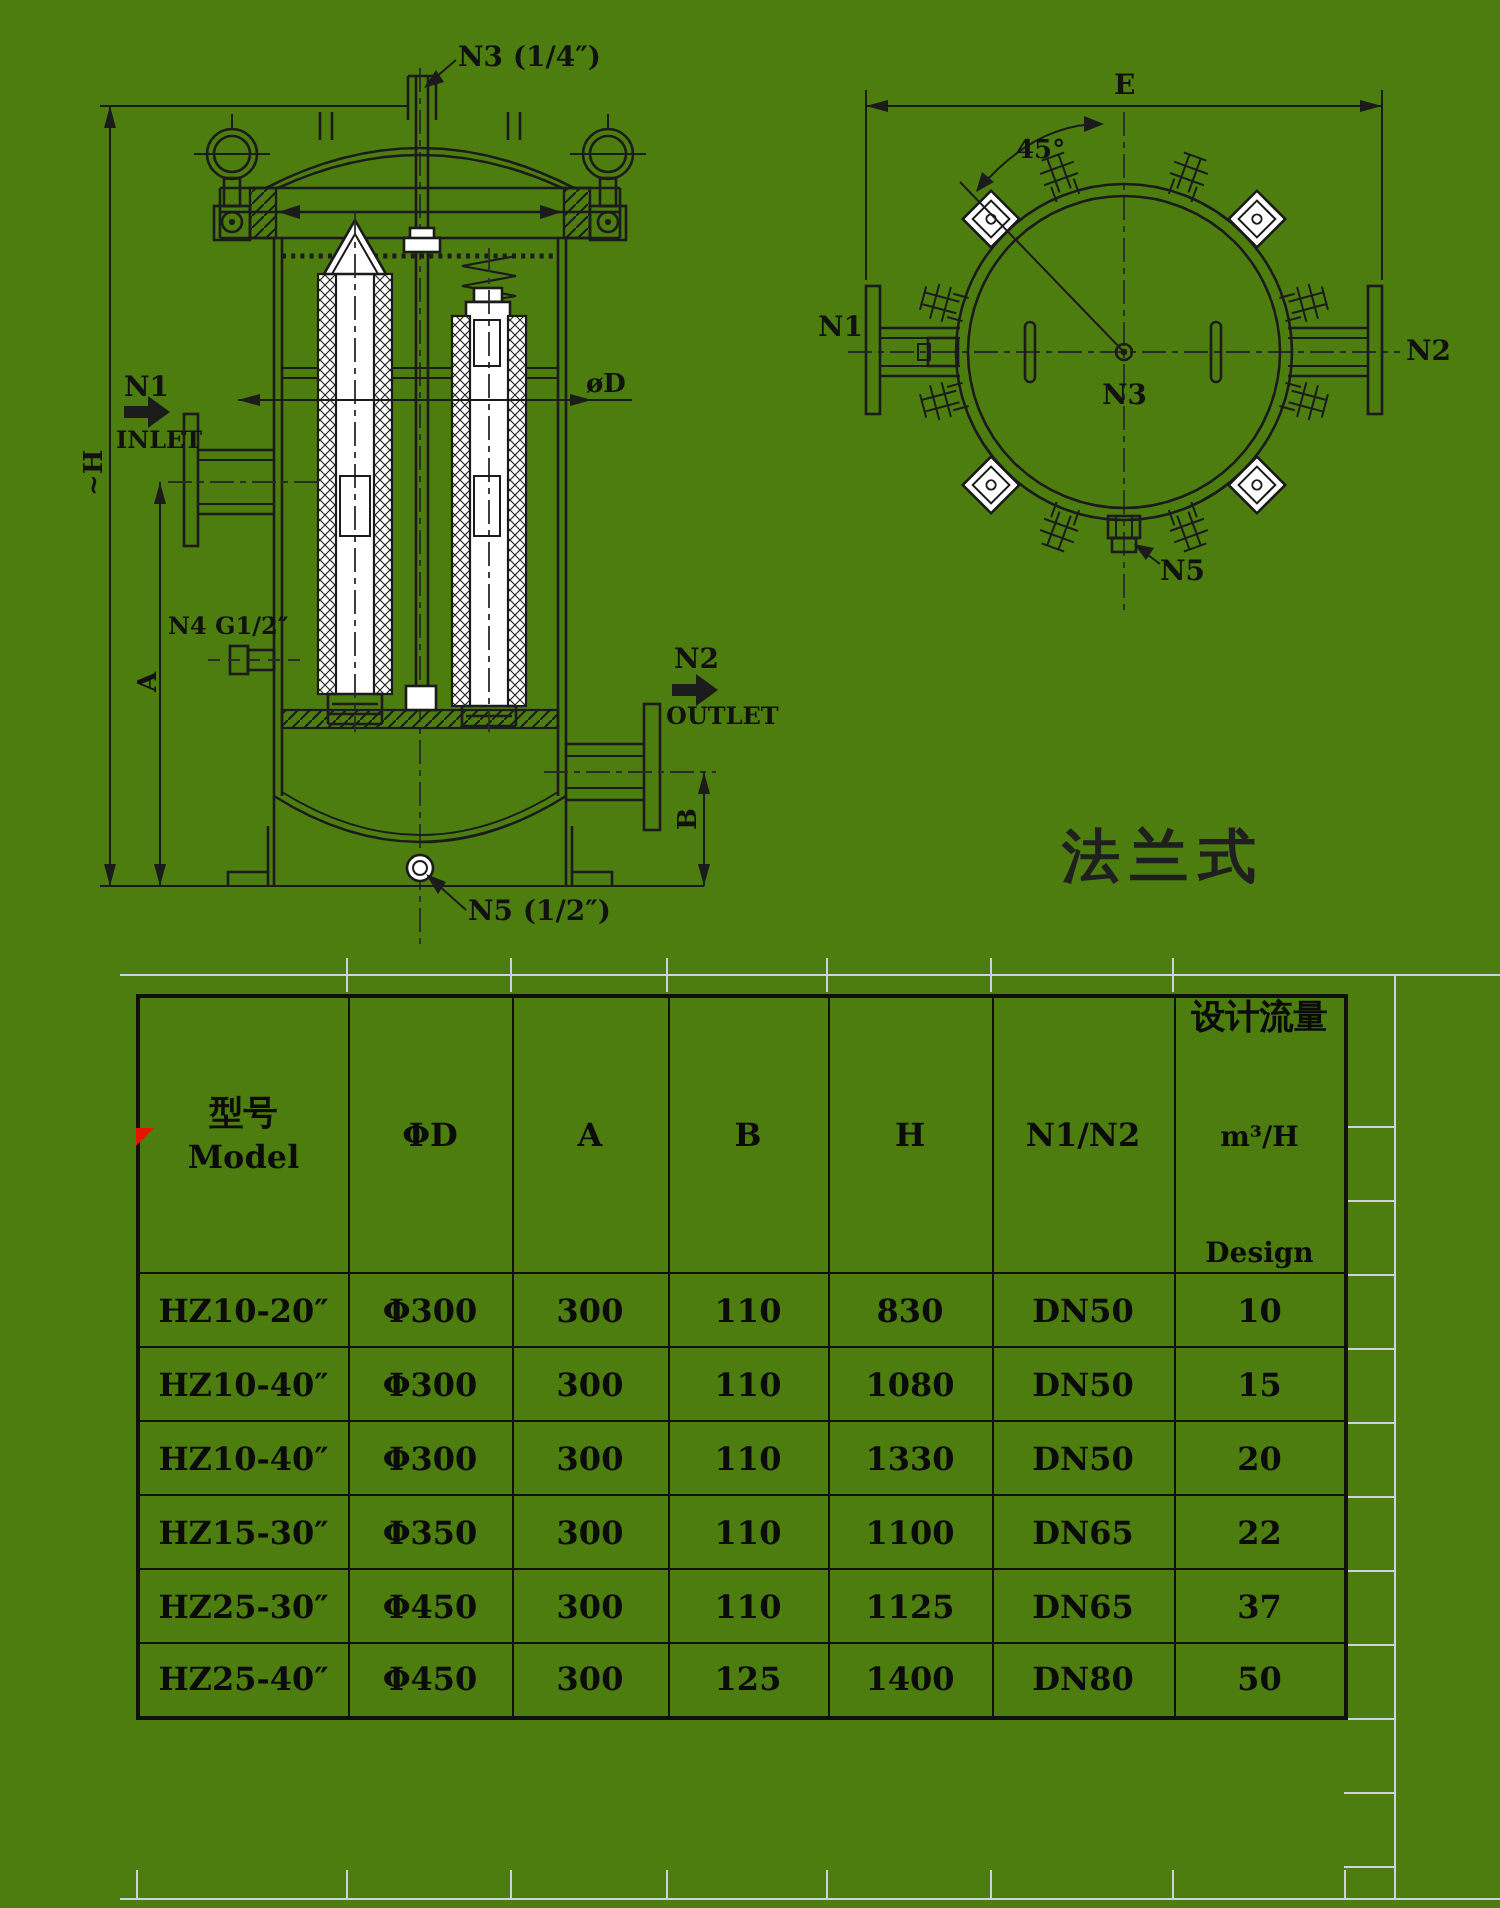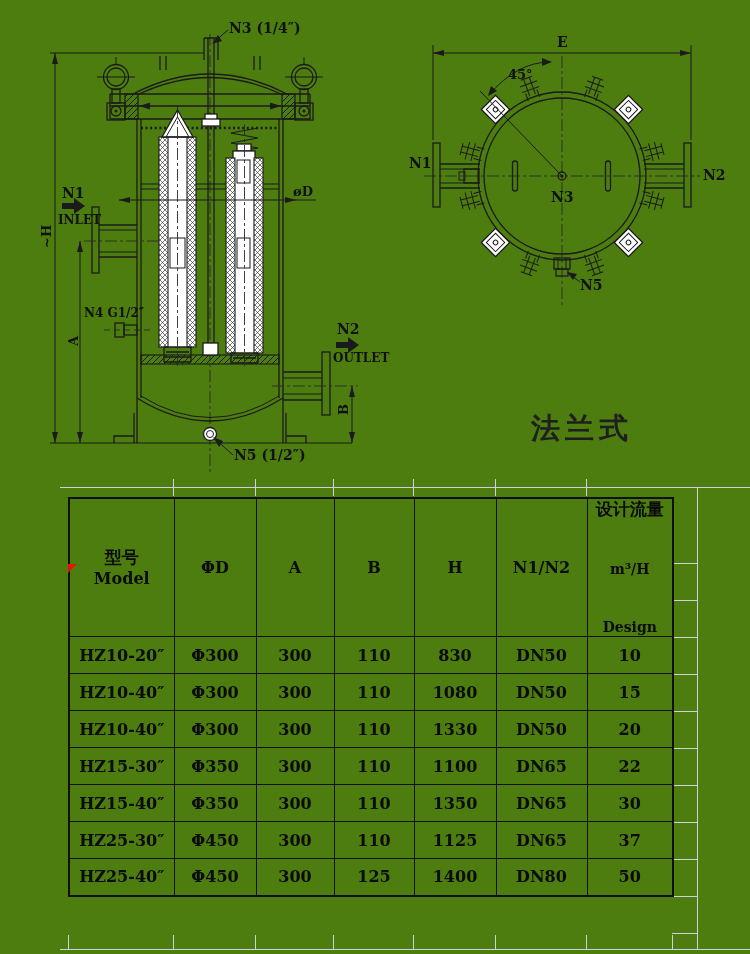--- a/index.html
+++ b/index.html
@@ -331,29 +331,20 @@
     <tr>
       <td>HZ15-30″</td>
       <td>Φ350</td>
       <td>300</td>
       <td>110</td>
       <td>1100</td>
       <td>DN65</td>
       <td>22</td>
     </tr>
     <tr>
-      <td>HZ15-40″</td>
-      <td>Φ350</td>
-      <td>300</td>
-      <td>110</td>
-      <td>1350</td>
-      <td>DN65</td>
-      <td>30</td>
-    </tr>
-    <tr>
       <td>HZ25-30″</td>
       <td>Φ450</td>
       <td>300</td>
       <td>110</td>
       <td>1125</td>
       <td>DN65</td>
       <td>37</td>
     </tr>
     <tr>
       <td>HZ25-40″</td>

